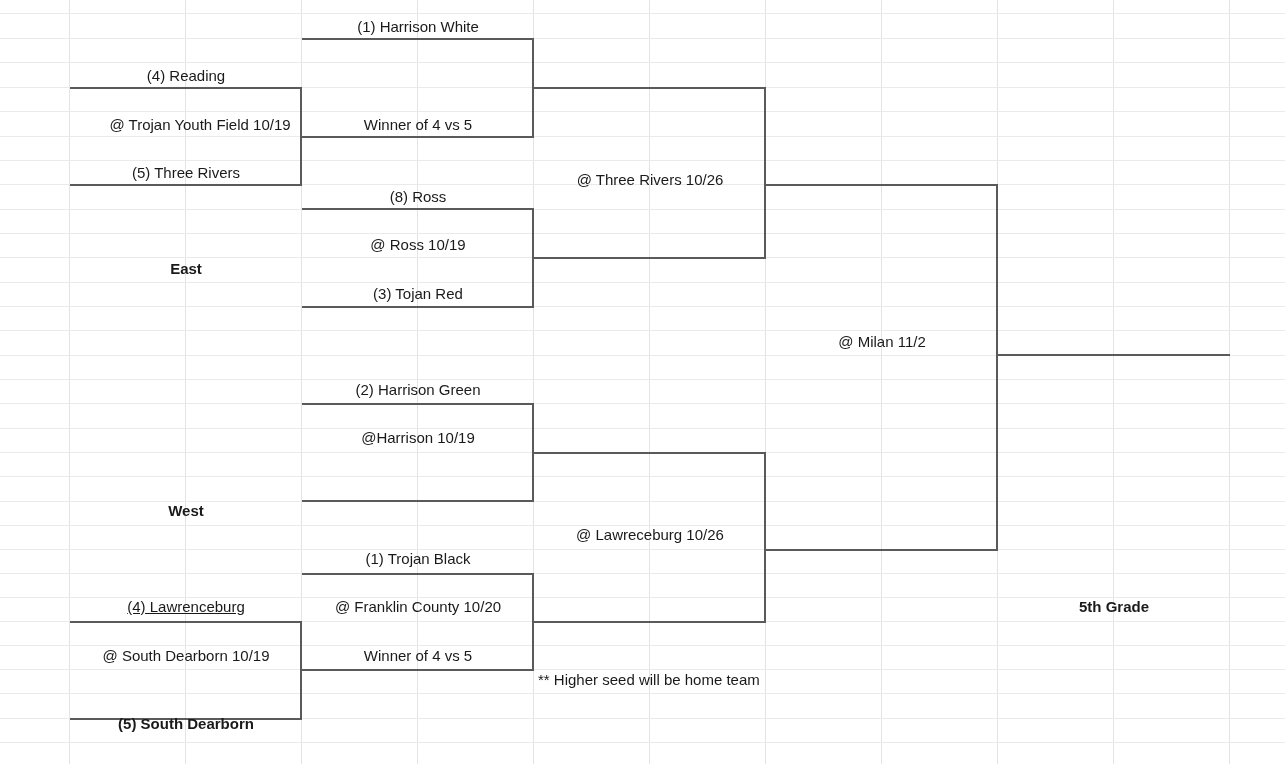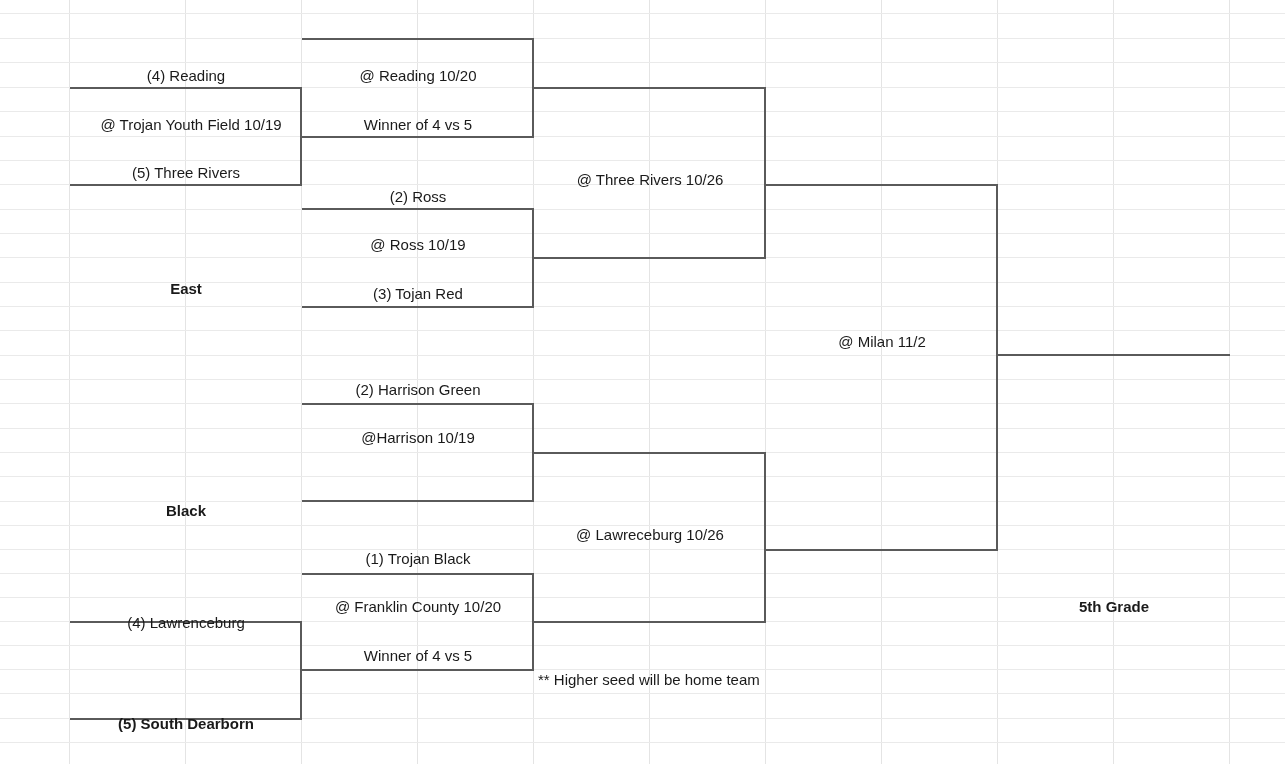--- a/index.html
+++ b/index.html
@@ -122,43 +122,44 @@
     <div class="bk v" style="left:764px; top:452px; height:171px;"></div>
 
     <div class="bk h" style="left:766px; top:184px; width:232px;"></div>
     <div class="bk h" style="left:766px; top:549px; width:232px;"></div>
     <div class="bk v" style="left:996px; top:184px; height:367px;"></div>
 
     <div class="bk h" style="left:998px; top:354px; width:232px;"></div>
   </div>
 
   <div class="cell" style="left:70px;  top:66px;  width:232px;">(4) Reading</div>
-  <div class="cell" style="left:75px;  top:115px; width:232px;text-align:center;">@ Trojan Youth Field 10/19</div>
+  <div class="cell" style="left:84px;  top:115px; width:232px;text-align:center;">@ Trojan Youth Field 10/19</div>
   <div class="cell" style="left:70px;  top:163px; width:232px;">(5) Three Rivers</div>
 
-  <div class="cell" style="left:302px; top:66px;  width:232px;">@ Reading 10/20</div>
+  <div class="cell" style="left:302px; top:17px;  width:232px;">(1) Harrison White</div>
   <div class="cell" style="left:302px; top:115px; width:232px;">Winner of 4 vs 5</div>
 
-  <div class="cell" style="left:302px; top:187px; width:232px;">(2) Ross</div>
+  <div class="cell" style="left:302px; top:187px; width:232px;">(8) Ross</div>
   <div class="cell" style="left:302px; top:235px; width:232px;">@ Ross 10/19</div>
   <div class="cell" style="left:302px; top:284px; width:232px;">(3) Tojan Red</div>
 
   <div class="cell" style="left:534px; top:163px; width:232px;margin-top:7px;">@ Three Rivers 10/26</div>
-  <div class="cell b" style="left:70px; top:259px; width:232px;margin-top:20px;">East</div>
+  <div class="cell b" style="left:70px; top:259px; width:232px;">East</div>
 
   <div class="cell" style="left:302px; top:380px; width:232px;">(2) Harrison Green</div>
   <div class="cell" style="left:302px; top:428px; width:232px;">@Harrison 10/19</div>
 
-  <div class="cell b" style="left:70px; top:501px; width:232px;">Black</div>
+  <div class="cell b" style="left:70px; top:501px; width:232px;">West</div>
 
   <div class="cell" style="left:302px; top:549px; width:232px;">(1) Trojan Black</div>
   <div class="cell" style="left:302px; top:597px; width:232px;">@ Franklin County 10/20</div>
   <div class="cell" style="left:302px; top:646px; width:232px;">Winner of 4 vs 5</div>
 
-  <div class="cell" style="left:70px;  top:613px; width:232px;">(4) Lawrenceburg</div>
+  <div class="cell" style="left:70px;  top:597px; width:232px;text-decoration:underline;">(4) Lawrenceburg</div>
+  <div class="cell" style="left:70px;  top:646px; width:232px;">@ South Dearborn 10/19</div>
   <div class="cell" style="left:70px;  top:714px; width:232px;font-weight:bold;">(5) South Dearborn</div>
 
   <div class="cell" style="left:534px; top:525px; width:232px;">@ Lawreceburg 10/26</div>
 
   <div class="cell" style="left:766px; top:332px; width:232px;">@ Milan 11/2</div>
 
   <div class="cell b" style="left:998px; top:597px; width:232px;">5th Grade</div>
 
   <div class="cell l" style="left:538px; top:670px; width:340px;">** Higher seed will be home team</div>
 

